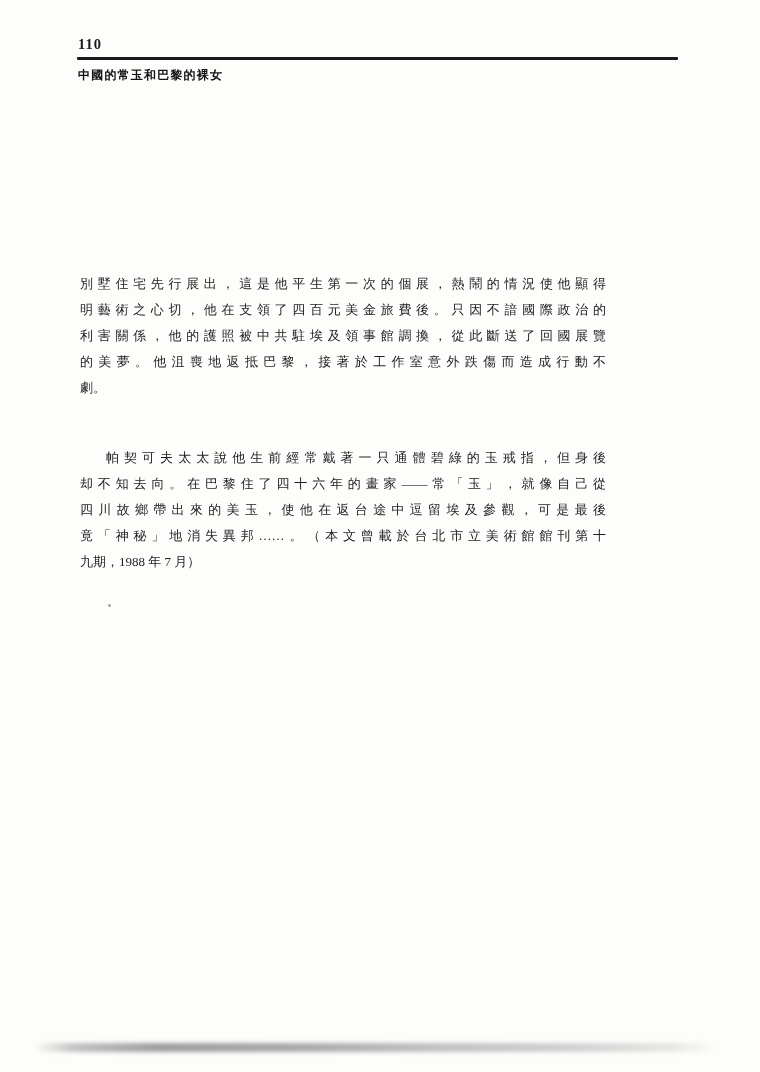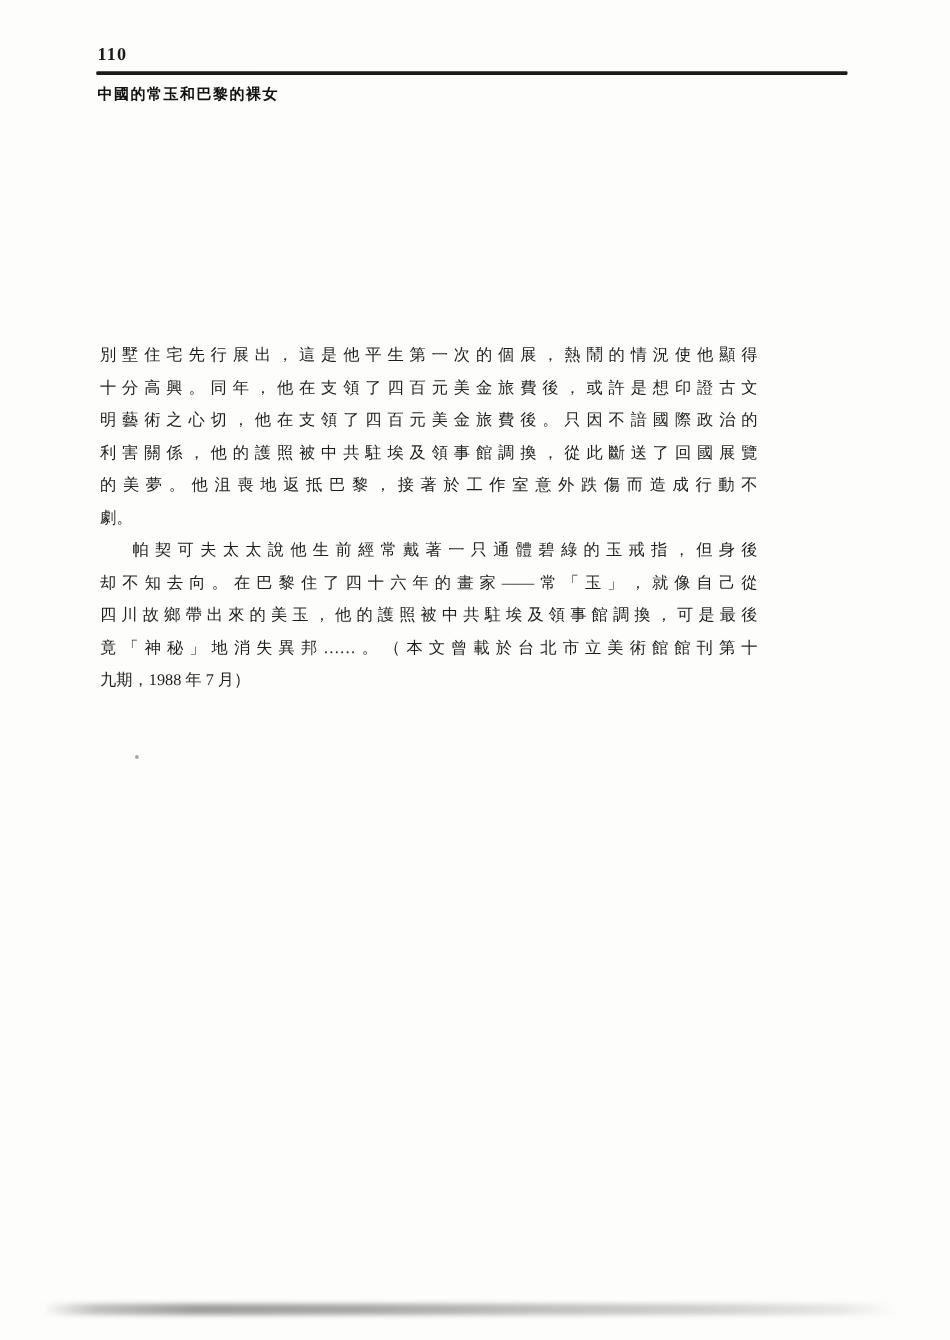--- a/index.html
+++ b/index.html
@@ -62,20 +62,21 @@
     text-align-last: justify;
     white-space: normal;
     overflow: visible;
   }
   .line.last {
     text-align: left;
     text-align-last: left;
   }
   .line.indent {
     text-indent: 2em;
+    margin-top: 44px;
   }
   
   .ink-speck {
     position: absolute;
     left: 108px;
     top: 604px;
     width: 3px;
     height: 3px;
     border-radius: 50%;
     background: #7a7a7a;
@@ -107,30 +108,29 @@
 
   <div class="page-number">110</div>
 
   <div class="header-rule"></div>
 
   <div class="running-title">中國的常玉和巴黎的裸女</div>
 
   <div class="body-text">
       <div class="para">
         <div class="line">別墅住宅先行展出，這是他平生第一次的個展，熱鬧的情況使他顯得</div>
-        <div class="line">十分高興。同年，他在支領了四百元美金旅費後，或許是想印證古文</div>
         <div class="line">明藝術之心切，他在支領了四百元美金旅費後。只因不諳國際政治的</div>
         <div class="line">利害關係，他的護照被中共駐埃及領事館調換，從此斷送了回國展覽</div>
         <div class="line">的美夢。他沮喪地返抵巴黎，接著於工作室意外跌傷而造成行動不</div>
         <div class="line last">劇。</div>
       </div>
       <div class="para">
         <div class="line indent">帕契可夫太太說他生前經常戴著一只通體碧綠的玉戒指，但身後</div>
         <div class="line">却不知去向。在巴黎住了四十六年的畫家——常「玉」，就像自己從</div>
-        <div class="line">四川故鄉帶出來的美玉，他的護照被中共駐埃及領事館調換，可是最後</div>
+        <div class="line">四川故鄉帶出來的美玉，使他在返台途中逗留埃及參觀，可是最後</div>
         <div class="line">竟「神秘」地消失異邦……。（本文曾載於台北市立美術館館刊第十</div>
         <div class="line last">九期，1988 年 7 月）</div>
       </div>
     </div>
 
   <div class="ink-speck"></div>
 
   <div class="scan-smudge"></div>
 
 </div>

